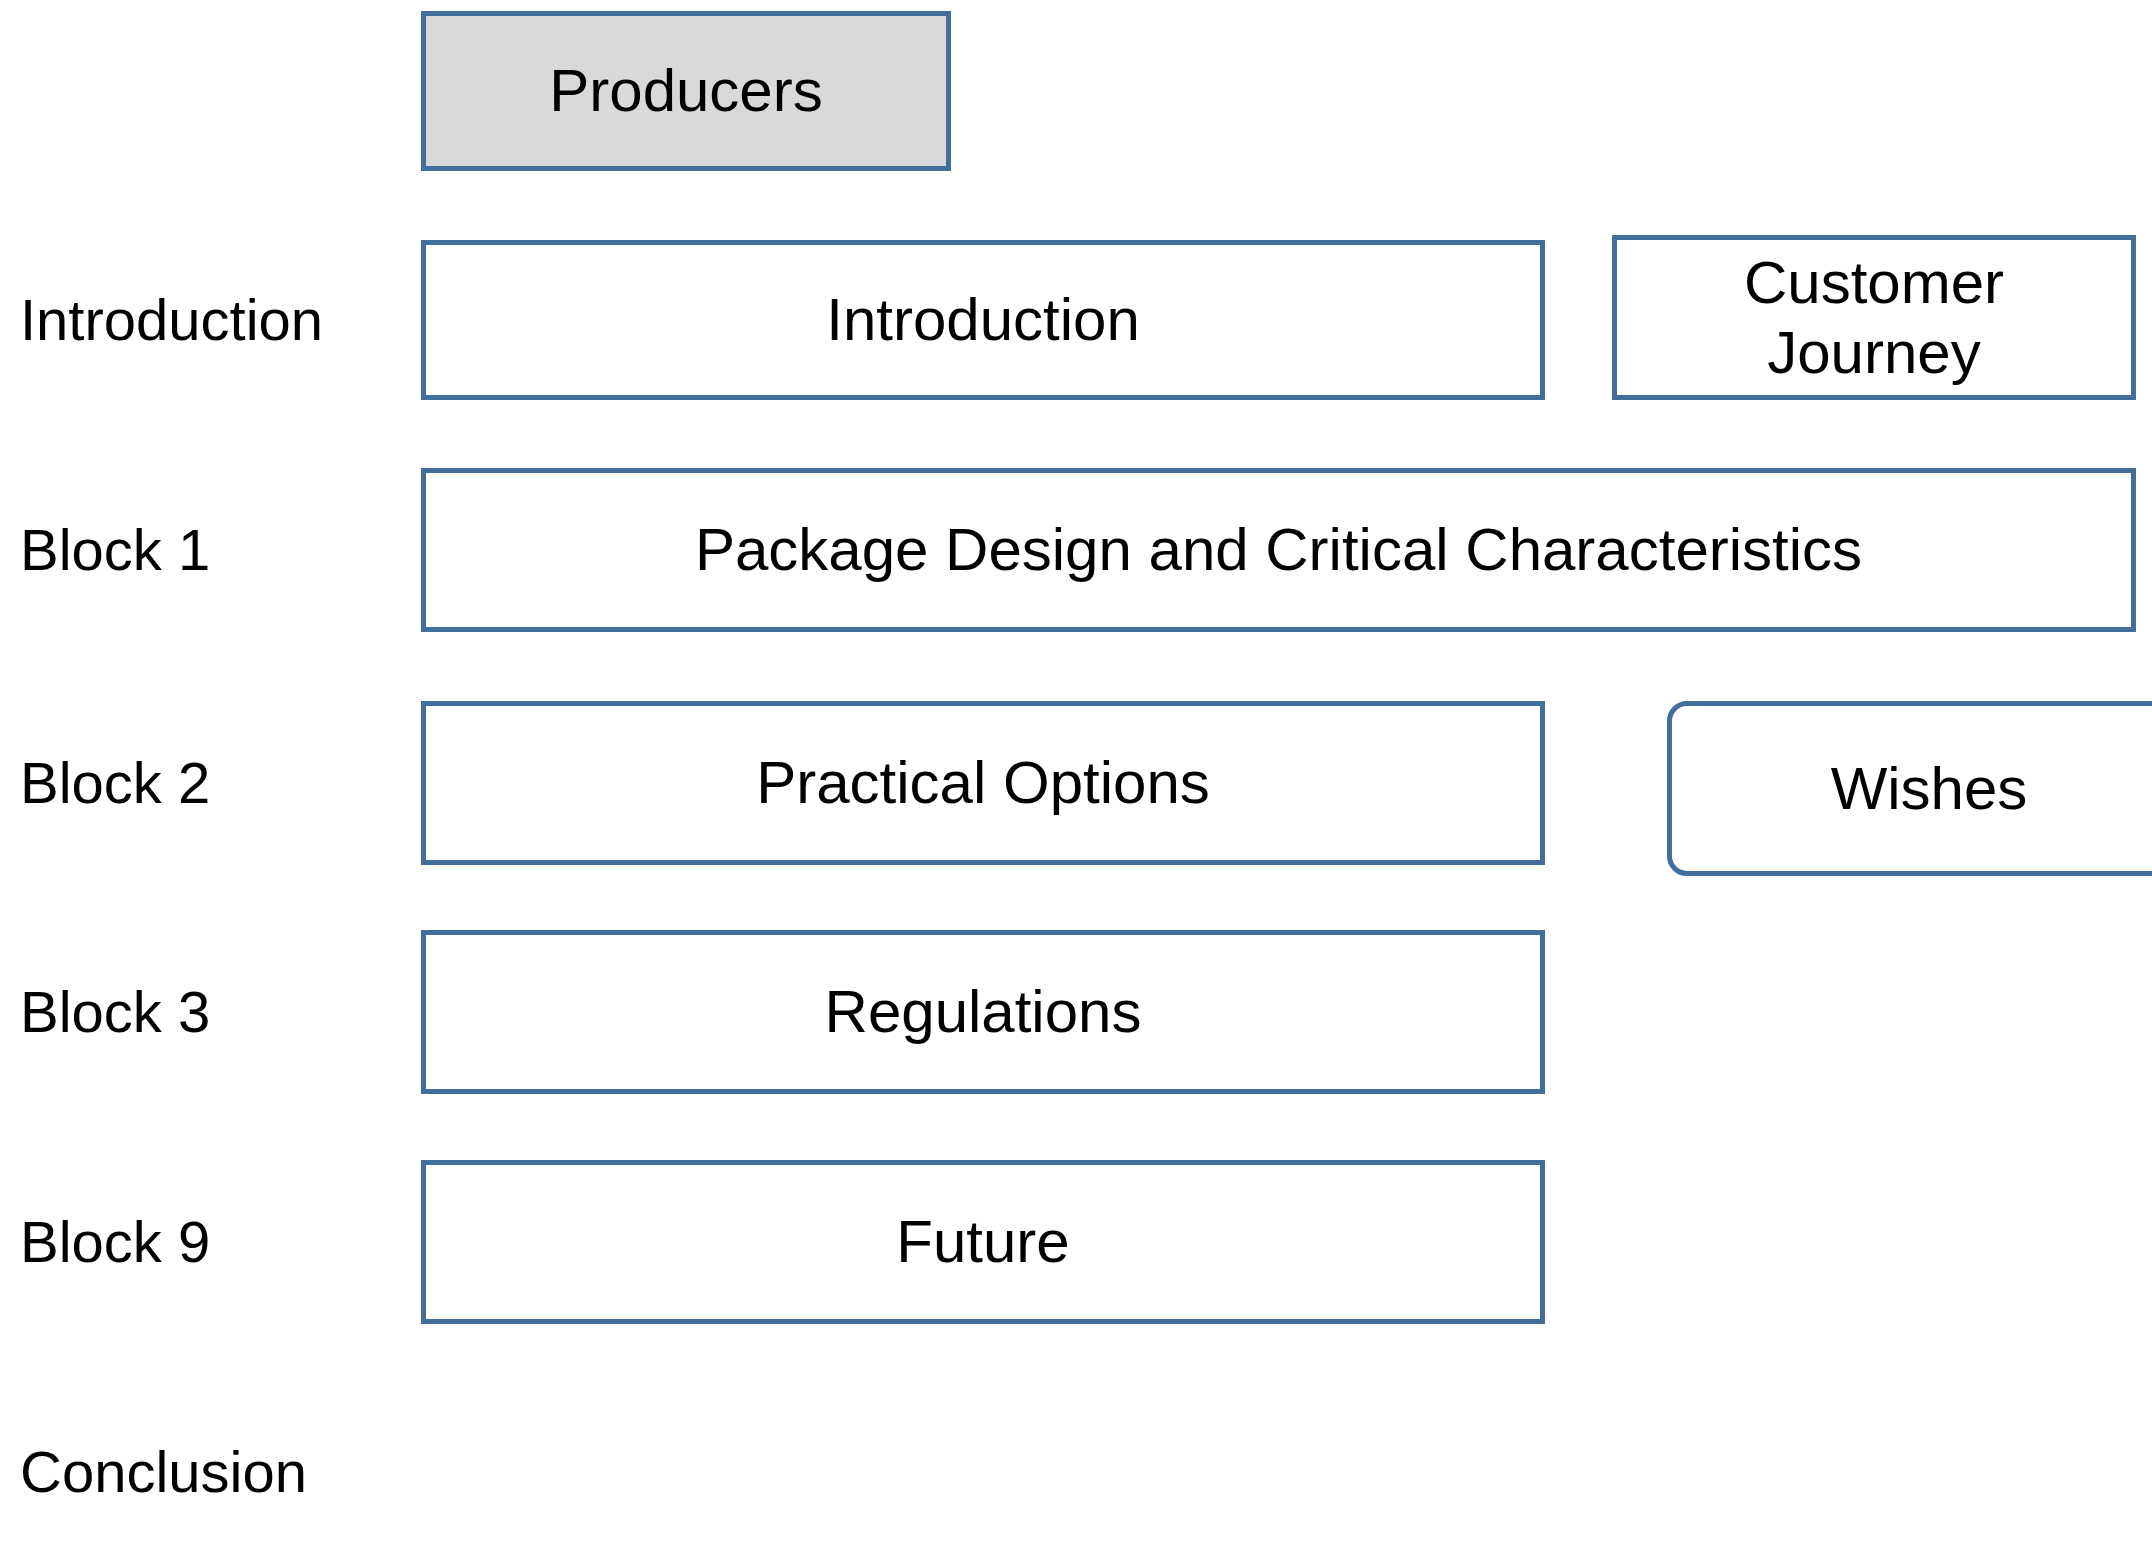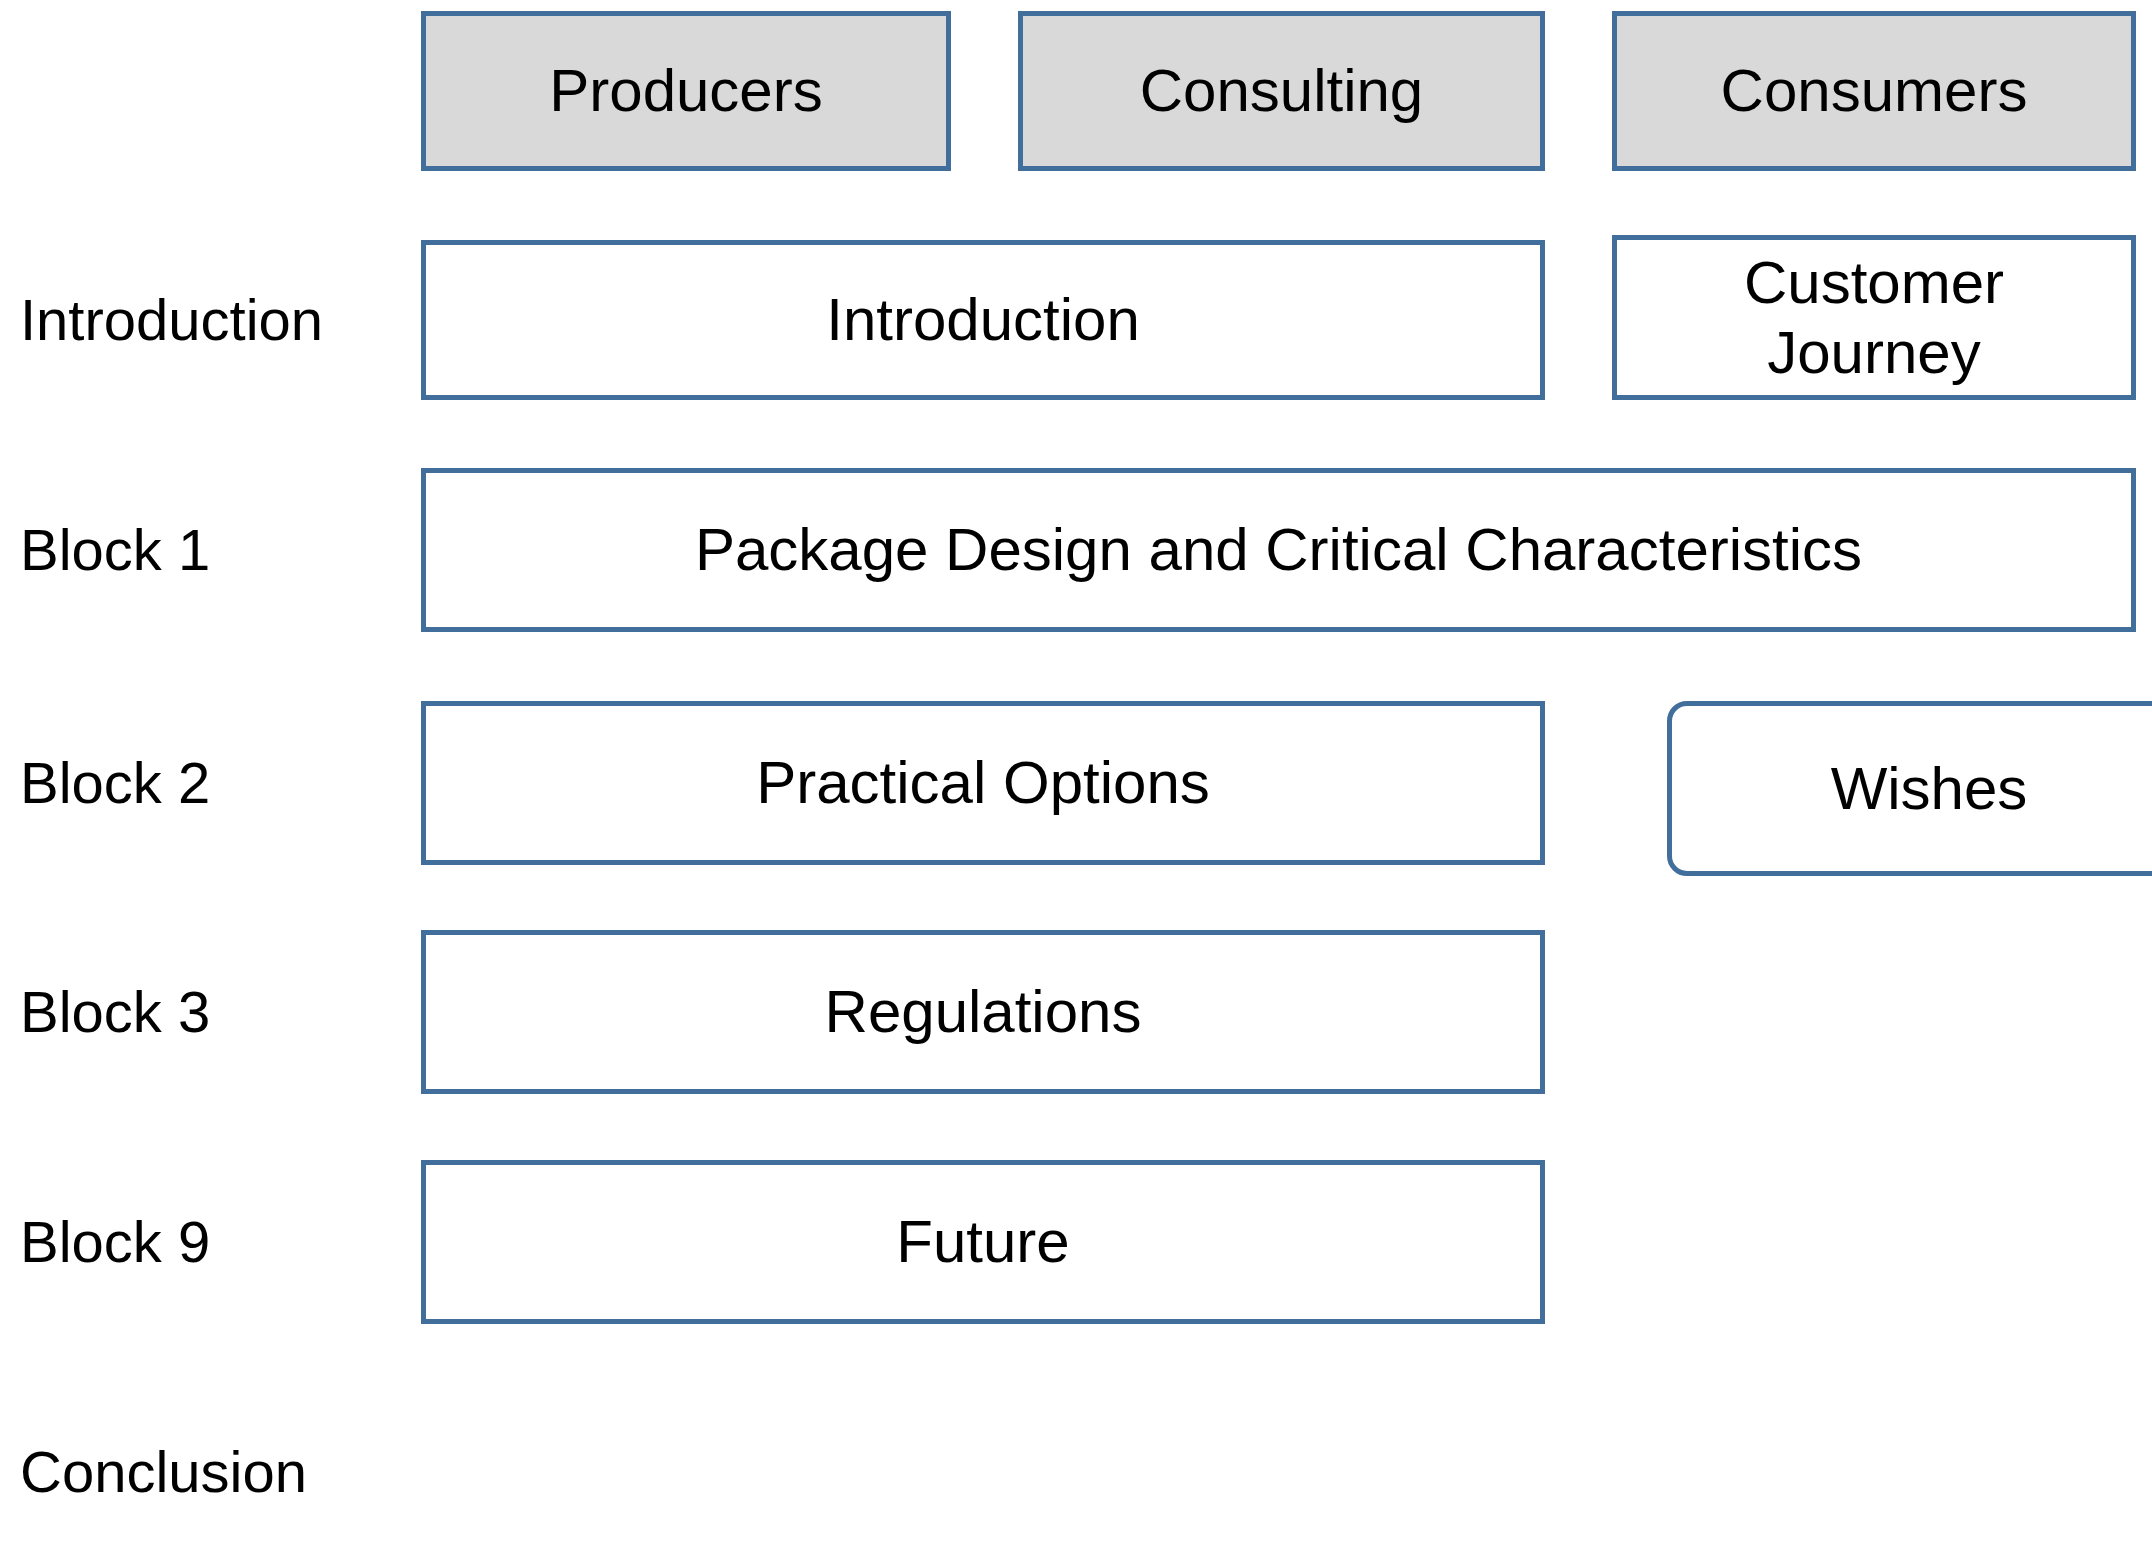--- a/index.html
+++ b/index.html
@@ -52,27 +52,21 @@
 </style>
 </head>
 <body>
 
 <div id="diagram">
 
   <div class="cell box header" style="left:421px; top:11px; width:530px; height:160px;">
     <span>Producers</span>
   </div>
 
-  <div class="cell box header" style="left:1018px; top:11px; width:527px; height:160px;">
-    <span>Consulting</span>
-  </div>
 
-  <div class="cell box header" style="left:1612px; top:11px; width:524px; height:160px;">
-    <span>Consumers</span>
-  </div>
 
   <div class="cell rowlabel" style="left:20px; top:240px; width:380px; height:160px;">
     <span>Introduction</span>
   </div>
 
   <div class="cell box" style="left:421px; top:240px; width:1124px; height:160px;">
     <span>Introduction</span>
   </div>
 
   <div class="cell box two-line" style="left:1612px; top:235px; width:524px; height:165px;">

